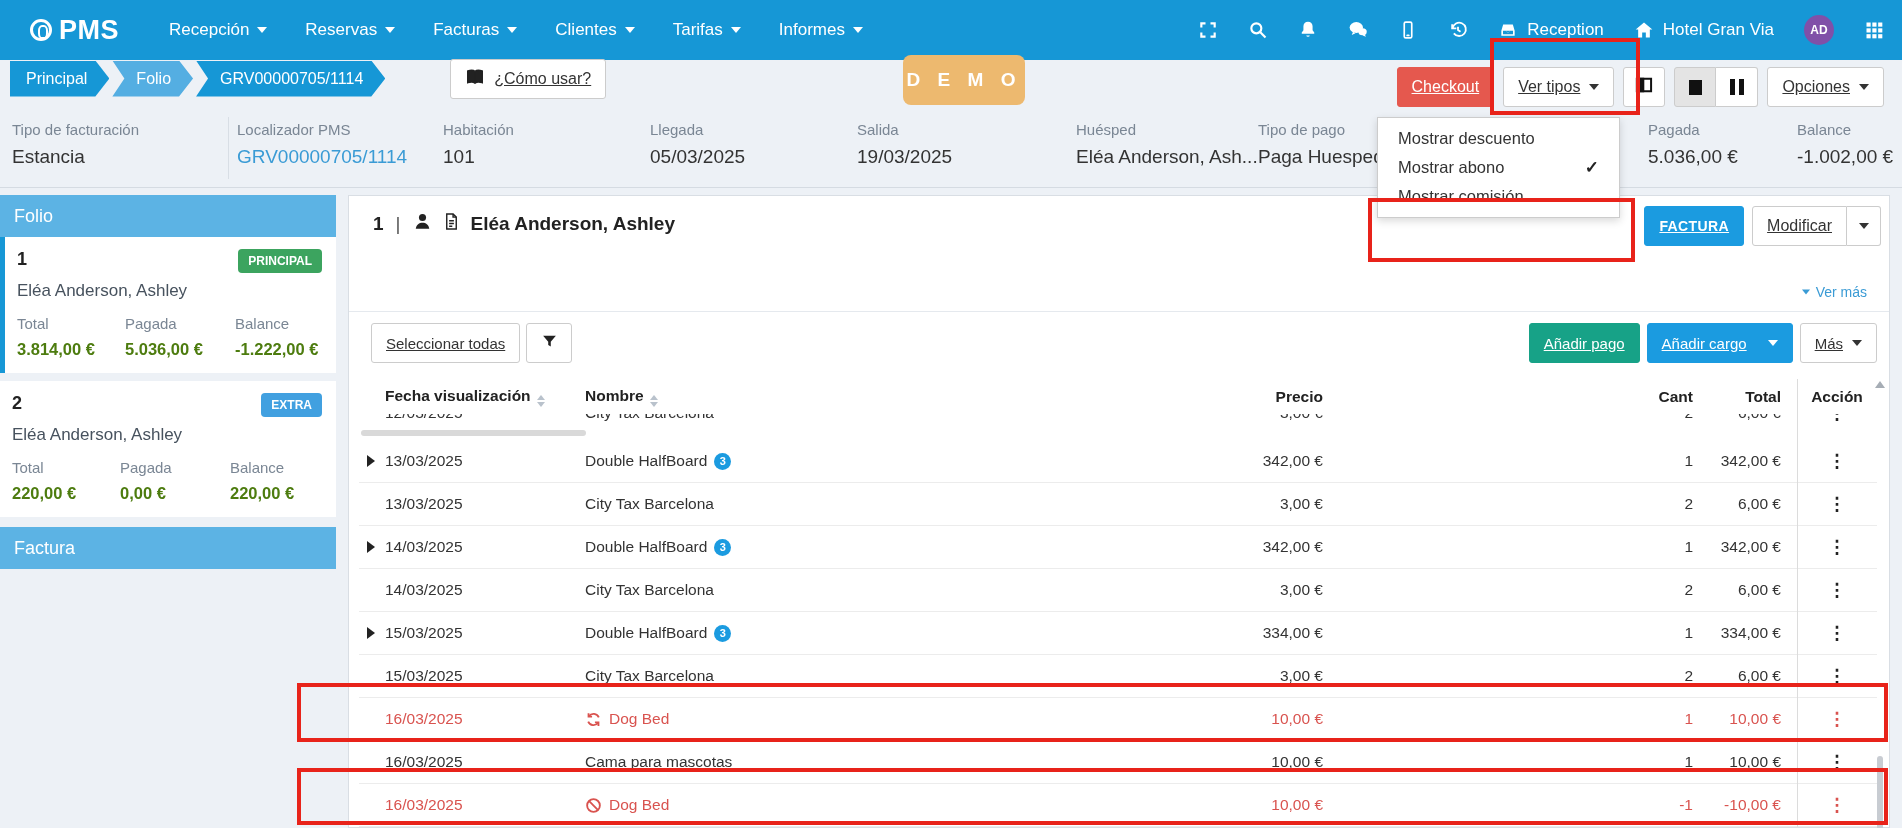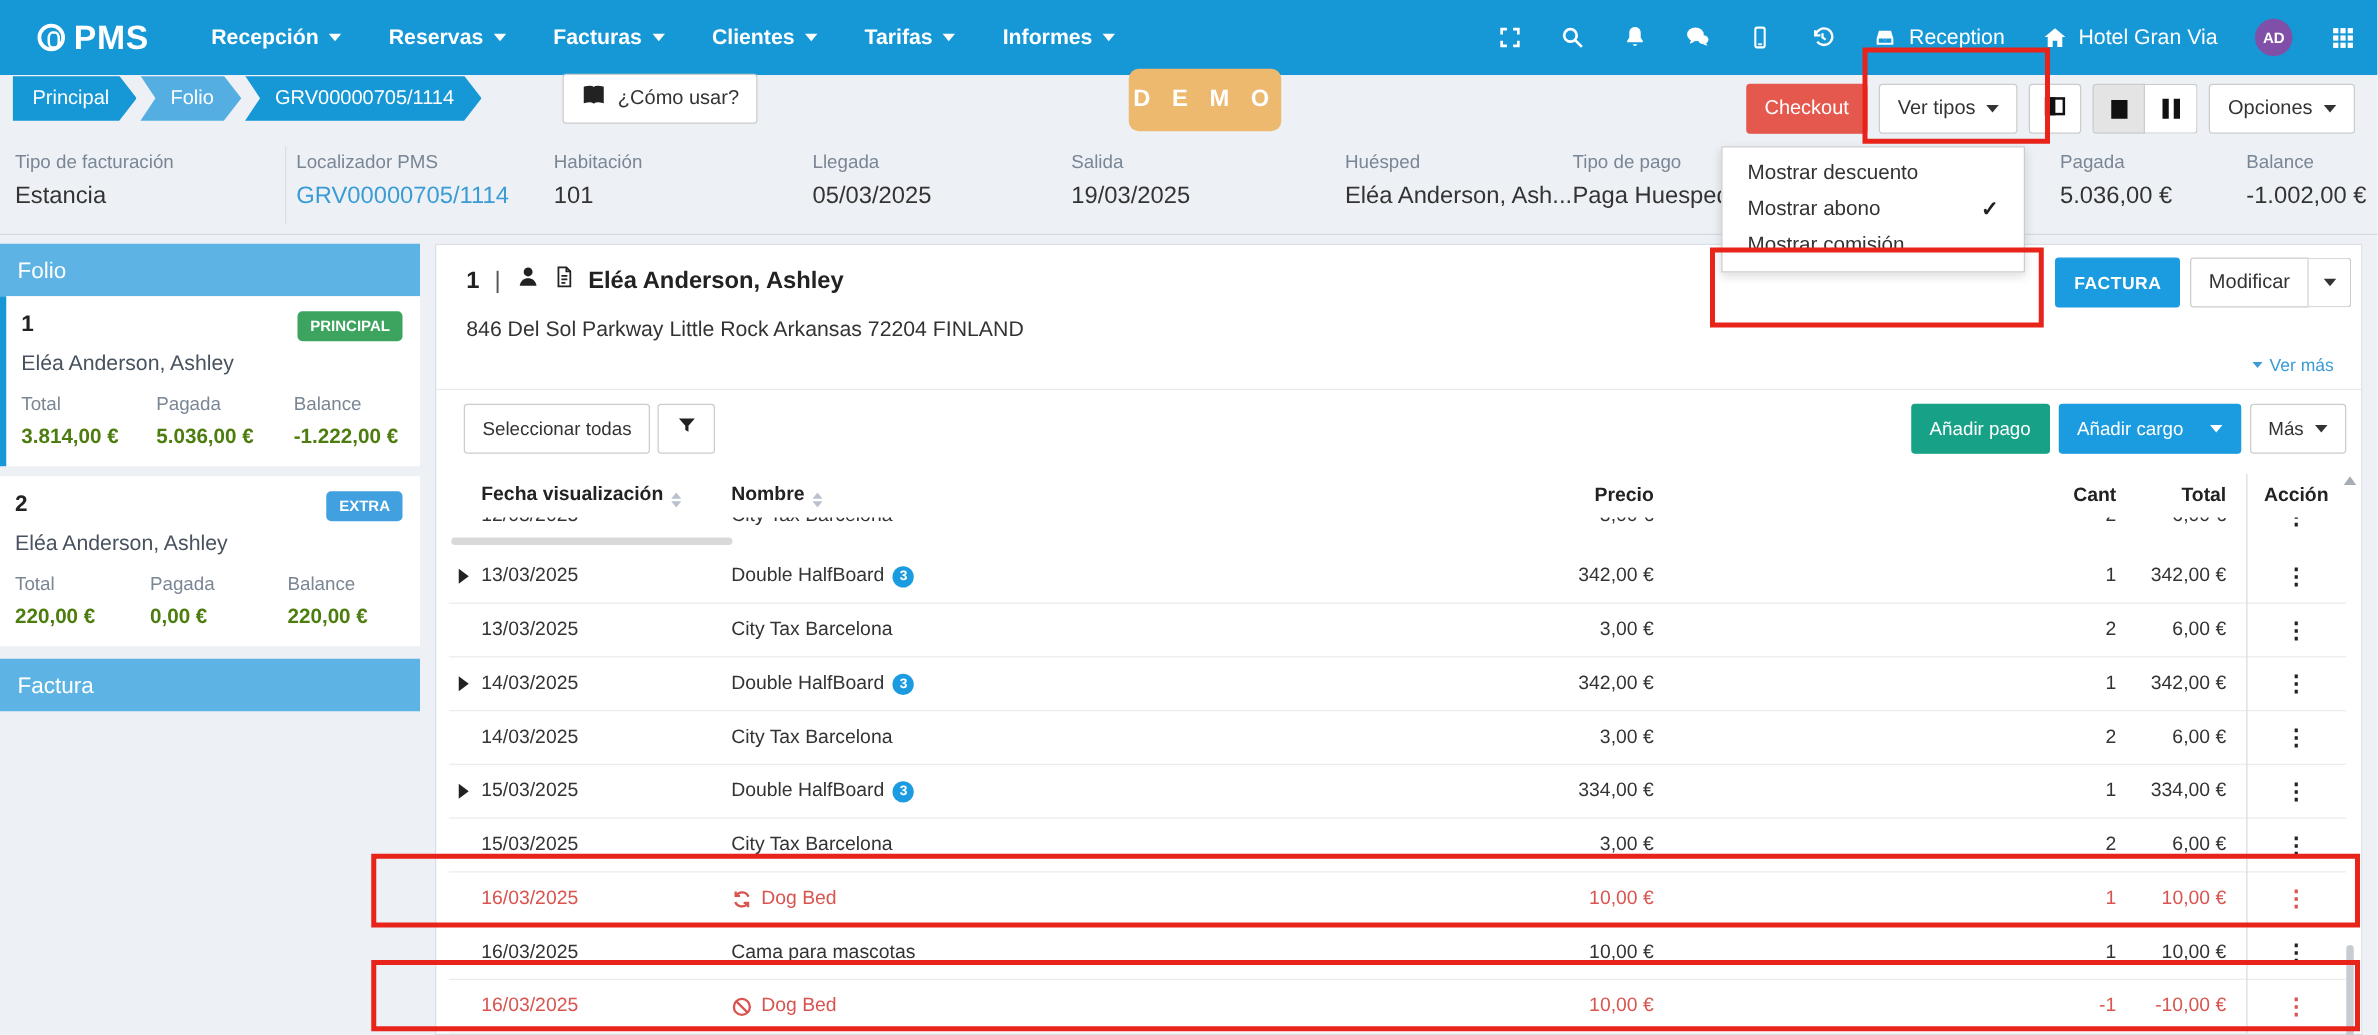--- a/index.html
+++ b/index.html
@@ -7,40 +7,40 @@
     font-family:"Liberation Sans", sans-serif; color:#333; }
   .page { position:relative; width:1902px; height:828px; }
 
   
   .navbar { position:absolute; left:0; top:0; width:100%; height:60px; background:#1697d6;
     display:flex; align-items:center; color:#fff; }
   .logo { display:flex; align-items:center; gap:7px; margin-left:30px; font-size:27px; font-weight:bold; letter-spacing:.5px; }
   .logo-circle { width:22px; height:22px; border:3px solid #fff; border-radius:50%; position:relative; }
   .logo-circle:before { content:""; position:absolute; left:5px; top:3px; width:6px; height:10px; border:2px solid #fff; border-radius:40%; }
   .nav-menu { display:flex; margin-left:36px; gap:10px; }
-  .nav-item { display:flex; align-items:center; gap:8px; font-size:17px; padding:8px 14px; cursor:pointer;font-weight:bold; }
+  .nav-item { display:flex; align-items:center; gap:8px; font-size:17px; padding:8px 14px; cursor:pointer; }
   .caret { width:0; height:0; border-left:5px solid transparent; border-right:5px solid transparent; border-top:6px solid currentColor; display:inline-block; }
   .nav-right { margin-left:auto; display:flex; align-items:center; gap:30px; margin-right:18px; }
   .nav-ic { display:flex; align-items:center; }
   .nav-ic svg { width:20px; height:20px; }
   .nav-text-item { display:flex; align-items:center; gap:9px; font-size:17px; }
   .avatar { width:30px; height:30px; border-radius:50%; background:#8050a8; color:#fff; display:flex;
     align-items:center; justify-content:center; font-size:12px; font-weight:bold; }
 
   
   .toolbar { position:absolute; left:0; top:48px; width:100%; height:61px; display:flex; align-items:center; }
   .crumbs { display:flex; margin-left:10px; }
   .crumb { color:#fff; font-size:16px; height:36px; display:flex; align-items:center;
     padding:0 22px 0 24px; margin-right:3px; background:#1697d6;
     clip-path:polygon(0 0, calc(100% - 14px) 0, 100% 50%, calc(100% - 14px) 100%, 0 100%, 12px 50%); }
   .crumb.first { clip-path:polygon(0 0, calc(100% - 14px) 0, 100% 50%, calc(100% - 14px) 100%, 0 100%); padding-left:16px; }
   .crumb.light { background:#54aee2; }
   .btn { display:inline-flex; align-items:center; justify-content:center; gap:9px; height:40px;
     background:#fff; border:1px solid #ccc; border-radius:3px; font-size:16px; color:#333;
-    padding:0 14px; cursor:pointer; white-space:nowrap; }
+    padding:0 14px; cursor:pointer; white-space:nowrap;text-decoration:underline; }
   .howto { margin-left:62px; }
   .howto svg { width:20px; height:16px; }
   .demo { position:absolute; left:903px; top:55px; width:122px; height:50px; background:#edb96f;
     border-radius:8px; color:#fff; font-weight:bold; font-size:19px; letter-spacing:6px;
     display:flex; align-items:center; justify-content:center; }
   .tb-right { position:absolute; right:18px; top:67px; display:flex; gap:9px; align-items:center; }
   .btn-danger { background:#e5584e; border-color:#e5584e; color:#fff; }
   .icon-btn { width:42px; padding:0; }
   .btn-group { display:flex; }
   .btn-group .btn { border-radius:0; }
@@ -386,21 +386,20 @@
             <path d="M3.5 21c.8-5 4.3-7.5 8.5-7.5s7.7 2.5 8.5 7.5z"></path>
           </svg></span>
       <span class="gicon">
         <svg viewBox="0 0 24 24" fill="none" stroke="#222" stroke-width="1.8">
             <path d="M6 2.5h8l4 4V21.5H6z"></path>
             <path d="M14 2.5v4h4"></path>
             <path d="M9 11h6M9 14.5h6M9 18h4"></path>
           </svg></span>
       <span>Eléa Anderson, Ashley</span>
     </div>
-    <div class="address">846 Del Sol Parkway Little Rock Arkansas 72204 FINLAND</div>
     <div class="hdr-actions">
       <button class="btn btn-primary">FACTURA</button>
       <div class="split">
         <button class="btn">Modificar</button>
         <button class="btn caret-part">
             <i class="caret" style="border-top-color:#333"></i>
           </button>
       </div>
     </div>
     <div class="vermas">

